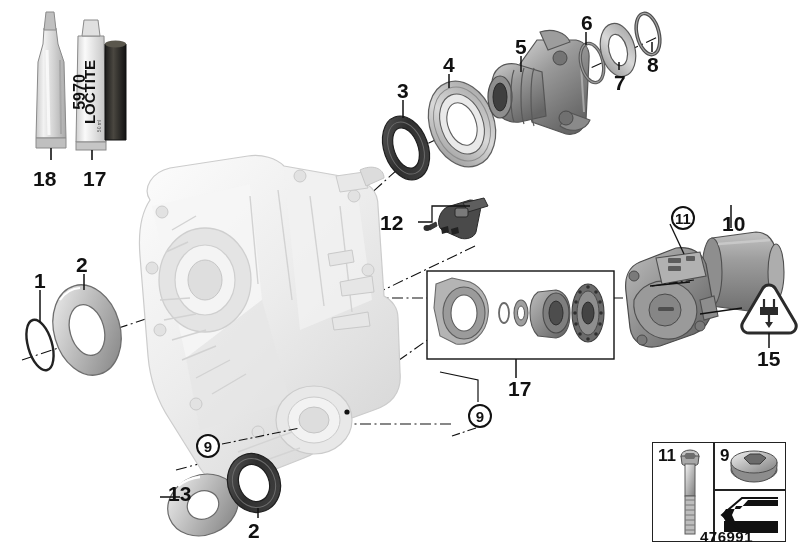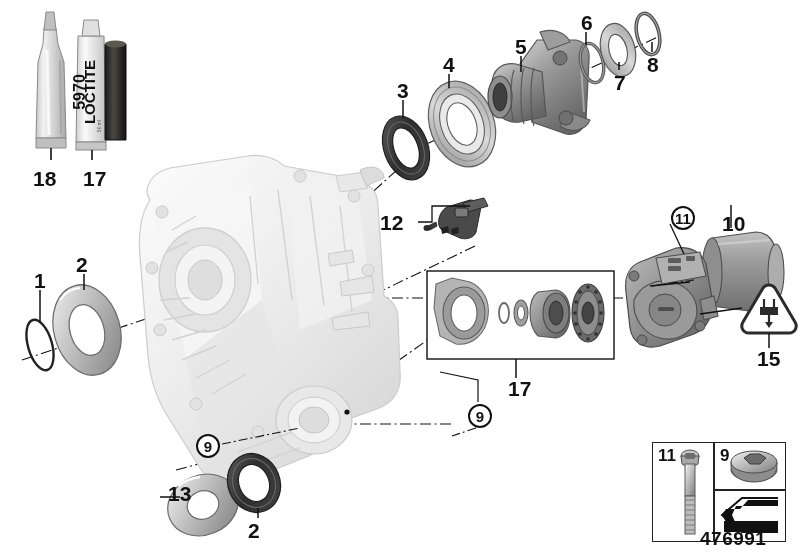--- a/index.html
+++ b/index.html
@@ -7,21 +7,21 @@
        font-family:"Liberation Sans",sans-serif;}
   #sheet{position:relative;width:800px;height:560px;background:#ffffff;}
   .num{position:absolute;font-weight:bold;color:#111;
        font-family:"Liberation Sans",sans-serif;line-height:1;
        white-space:nowrap;}
   .n-lg{font-size:21px;}
   .callout{position:absolute;width:24px;height:24px;border:2px solid #111;
            border-radius:50%;display:flex;align-items:center;
            justify-content:center;font-weight:bold;font-size:15px;color:#111;
            background:#fff;box-sizing:border-box;}
-  .partnum{position:absolute;font-size:19px;font-weight:bold;
+  .partnum{position:absolute;font-size:15px;font-weight:bold;
            letter-spacing:.5px;color:#111;}
   svg{position:absolute;left:0;top:0;}
   .legendbox{position:absolute;border:1.5px solid #222;background:#fff;
              box-sizing:border-box;}
   .leg-n{position:absolute;font-weight:bold;font-size:17px;color:#111;}
 </style>
 </head>
 <body>
 
 <div id="sheet">

